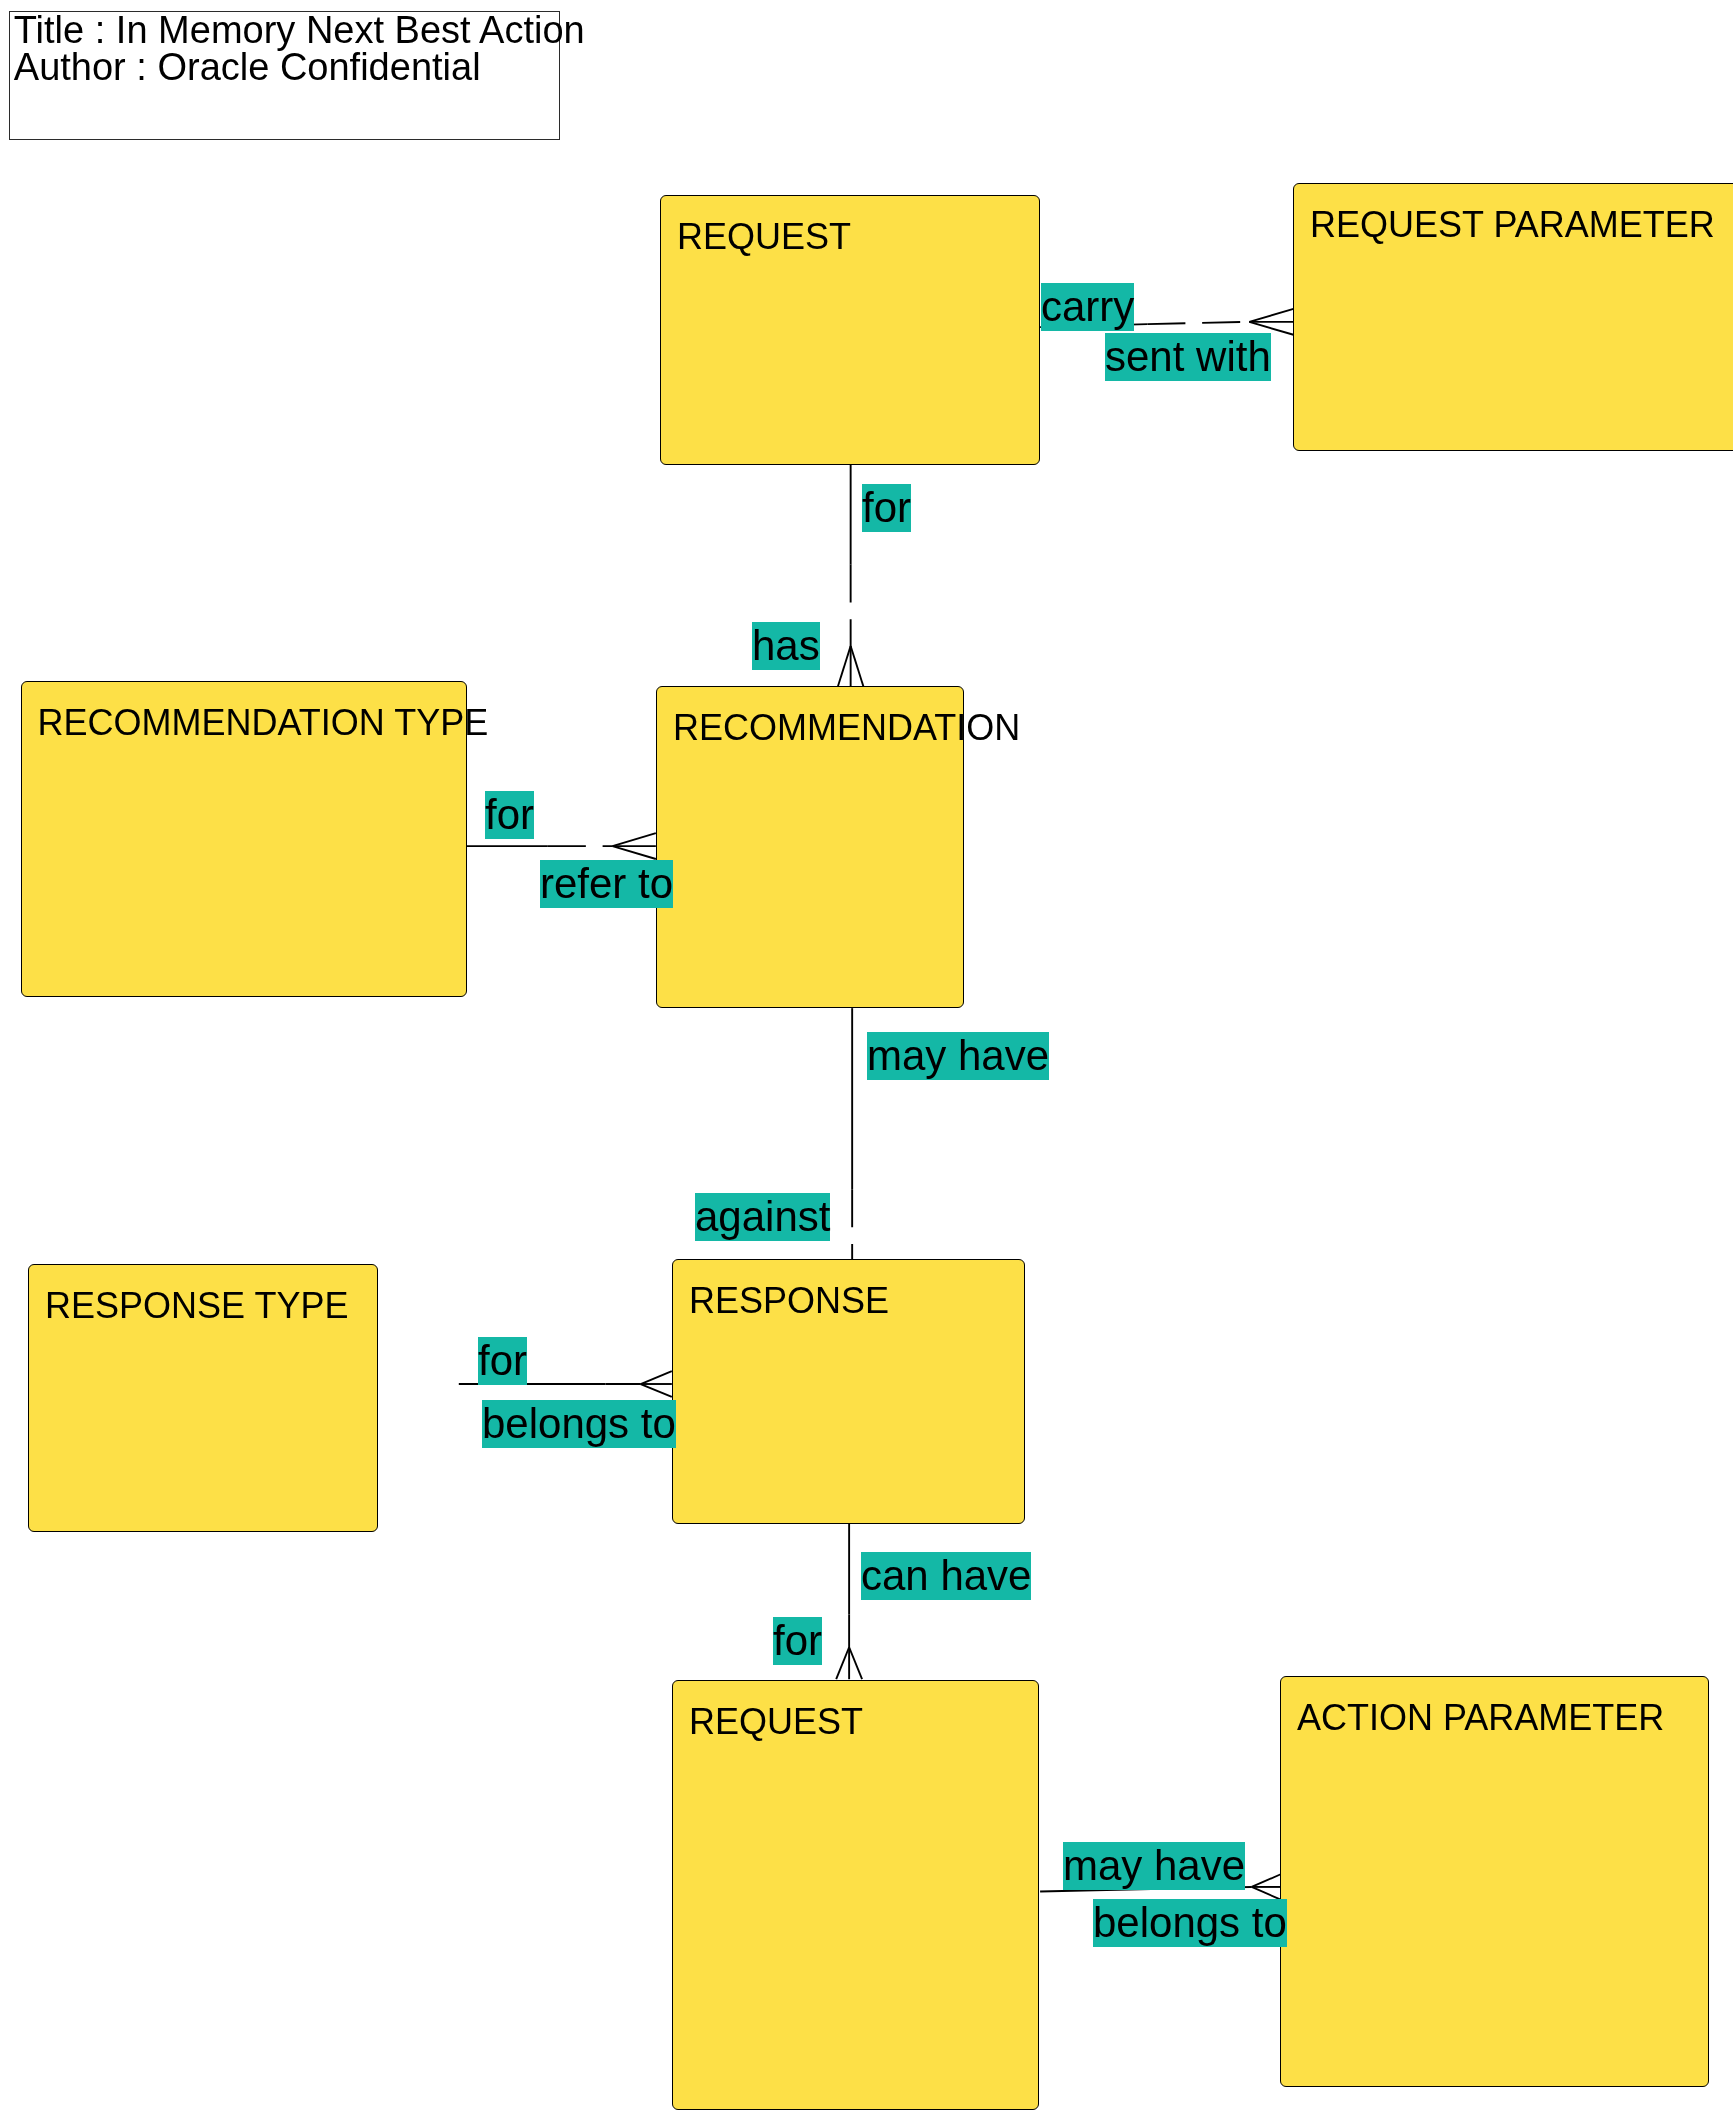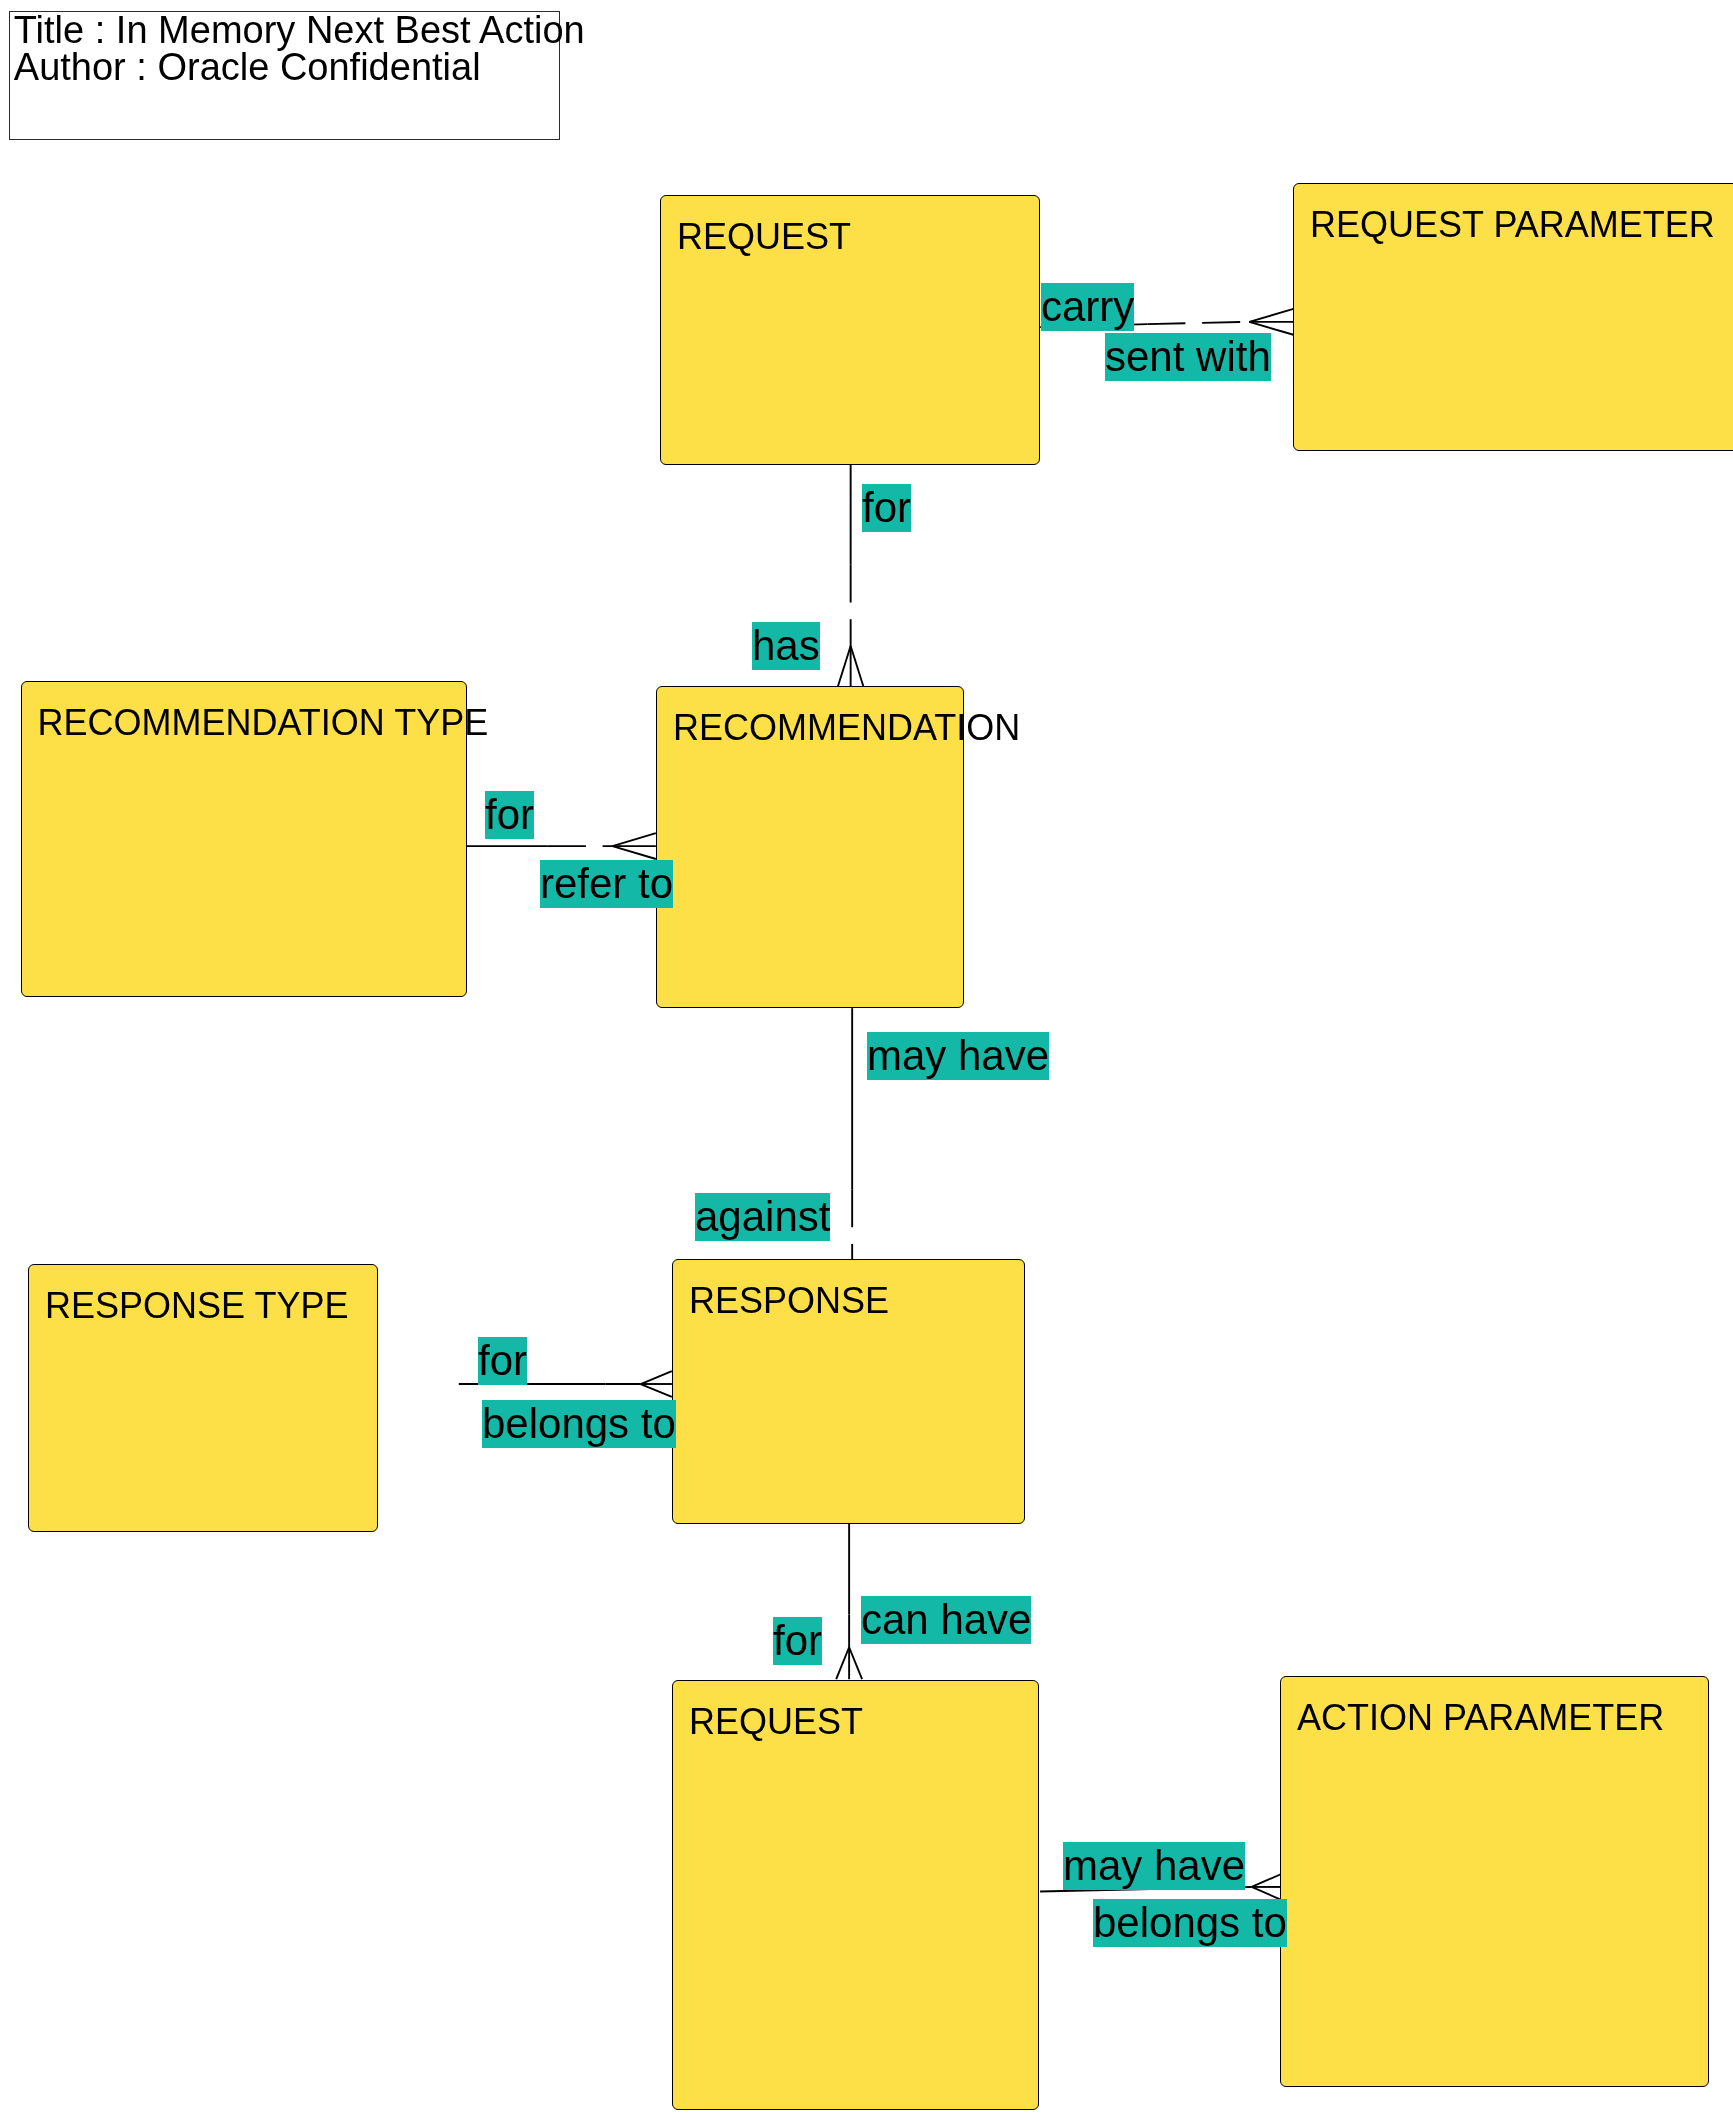--- a/index.html
+++ b/index.html
@@ -189,20 +189,20 @@
 
   <div class="rel-label" style="left:485px; top:791px;">for</div>
   <div class="rel-label" style="left:540px; top:860px;">refer to</div>
 
   <div class="rel-label" style="left:867px; top:1032px;">may have</div>
   <div class="rel-label" style="left:695px; top:1193px;">against</div>
 
   <div class="rel-label" style="left:478px; top:1337px;">for</div>
   <div class="rel-label" style="left:482px; top:1400px;">belongs to</div>
 
-  <div class="rel-label" style="left:861px; top:1552px;margin-top:44px;">can have</div>
+  <div class="rel-label" style="left:861px; top:1552px;">can have</div>
   <div class="rel-label" style="left:773px; top:1617px;">for</div>
 
   <div class="rel-label" style="left:1063px; top:1842px;">may have</div>
   <div class="rel-label" style="left:1093px; top:1899px;">belongs to</div>
 
 </div>
 
 
 </body></html>

